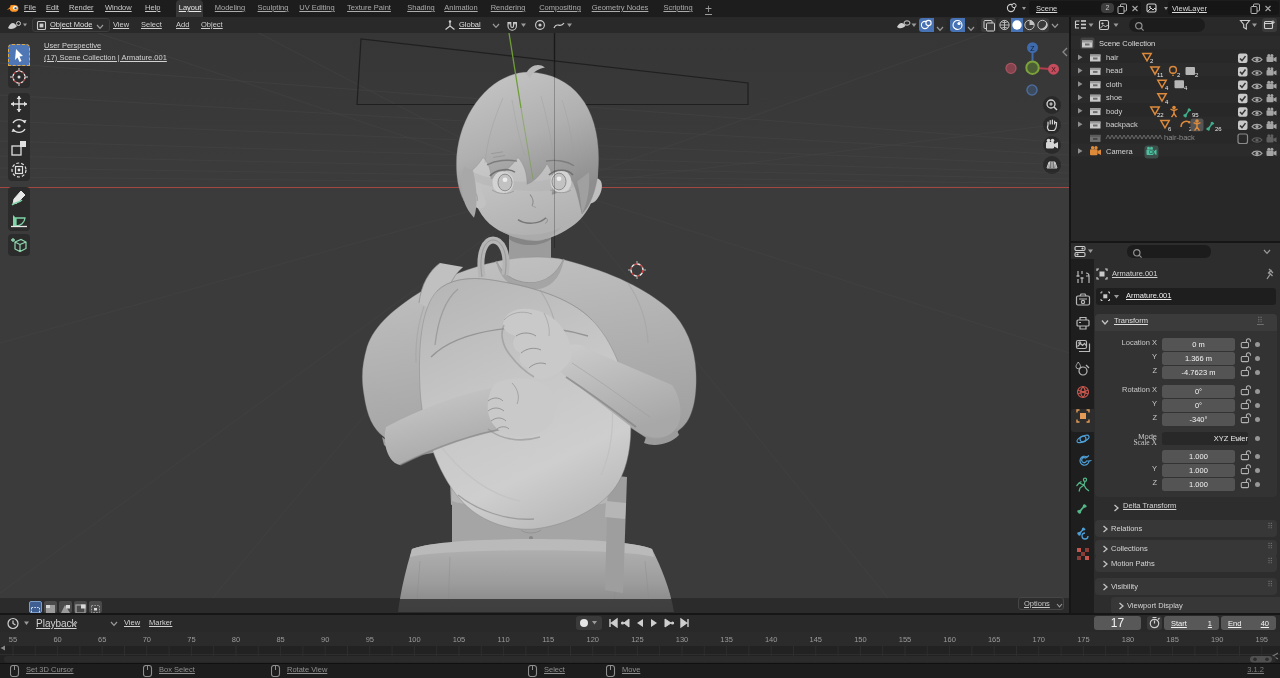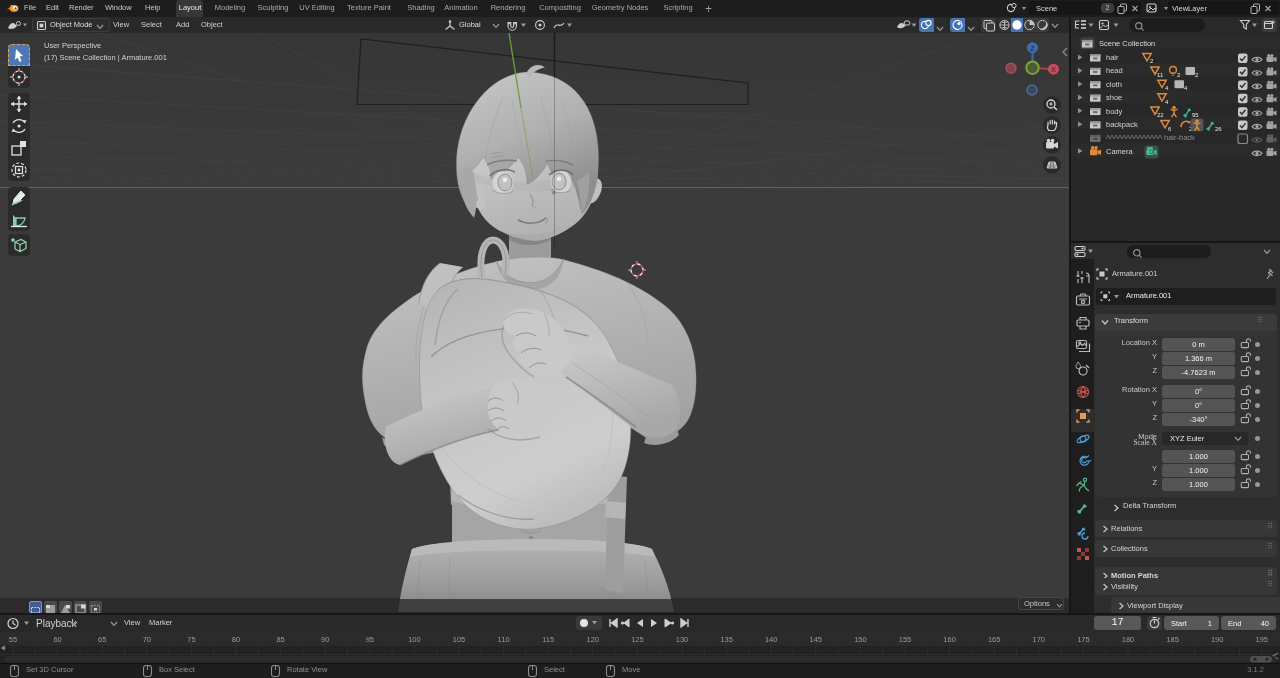--- a/index.html
+++ b/index.html
@@ -1,20 +1,20 @@
 <!DOCTYPE html>
 <html><head>
 <meta charset="utf-8">
 <style>
   * { margin:0; padding:0; box-sizing:border-box; }
   html,body { width:1280px; height:678px; background:#111; overflow:hidden;
     font-family:"Liberation Sans", sans-serif; }
   .abs { position:absolute; }
   #stage { position:relative; width:1280px; height:678px; background:#1d1d1d; }
-  .t { position:absolute; white-space:nowrap; }
+  .t { position:absolute; white-space:nowrap;text-decoration:underline; }
   .plabel { position:absolute; left:0; width:86px; text-align:right; font-size:7.5px; color:#c8c8c8; }
   .pfield { position:absolute; left:91px; width:73px; height:13px; background:#545454; border-radius:2.5px;
             font-size:7.5px; color:#f4f4f4; text-align:center; line-height:13px; }
   .dot { position:absolute; left:184px; width:5px; height:5px; border-radius:50%; background:#979797; }
   .pnl { background:#373737; border-radius:4px; }
   .pnl span { position:absolute; left:16px; top:4px; font-size:7.5px; color:#d5d5d5; }
   .pnl i { position:absolute; right:4px; top:2px; font-style:normal; font-size:8px; color:#6f6f6f; }
   .psvg { position:absolute; left:7px; top:4.5px; }
 </style>
 </head>
@@ -976,21 +976,21 @@
           <use href="#lockico" transform="scale(0.85)"></use>
         </svg>
         <div class="dot" style="top:160px;"></div>
       <span class="plabel" style="top:170px;">Z</span>
         <div class="pfield" style="top:170px;">-340°</div>
       <svg class="abs" style="left:169px;top:169px;" width="14" height="14">
           <use href="#lockico" transform="scale(0.85)"></use>
         </svg>
         <div class="dot" style="top:174px;"></div>
       <span class="plabel" style="top:189px;">Mode</span>
-      <div class="pfield" style="top:189px;width:86px;background:#282828;color:#e8e8e8;text-align:left;">
+      <div class="pfield" style="top:189px;width:86px;background:#282828;color:#e8e8e8;text-align:right;">
         <span style="margin-left:8px;">XYZ Euler</span>
         <svg class="abs" style="left:72px;top:4px;" width="8" height="6" viewBox="0 0 8 6">
             <path d="M1,1 l3,3.4 L7,1" stroke="#9a9a9a" stroke-width="1.2" fill="none"></path>
           </svg>
       </div>
         <div class="dot" style="top:193px;"></div>
       <span class="plabel" style="top:195px;font-family:Liberation Serif, serif;">Scale X</span>
         <div class="pfield" style="top:207px;">1.000</div>
       <svg class="abs" style="left:169px;top:206px;" width="14" height="14">
           <use href="#lockico" transform="scale(0.85)"></use>
@@ -1022,21 +1022,21 @@
         <span>Relations</span>
         <i>⠿</i>
       </div>
     <div class="abs pnl" style="left:24px;top:297px;width:182px;height:17px;">
         <svg class="psvg" width="7" height="8" viewBox="0 0 7 8">
           <path d="M1.5,1 l3.5,3 L1.5,7" stroke="#c3c3c3" stroke-width="1.3" fill="none"></path>
         </svg>
         <span>Collections</span>
         <i>⠿</i>
       </div>
-    <div class="abs pnl" style="left:24px;top:324px;width:182px;height:17px;font-weight:bold;">
+    <div class="abs pnl" style="left:24px;top:312px;width:182px;height:17px;">
         <svg class="psvg" width="7" height="8" viewBox="0 0 7 8">
           <path d="M1.5,1 l3.5,3 L1.5,7" stroke="#c3c3c3" stroke-width="1.3" fill="none"></path>
         </svg>
         <span>Motion Paths</span>
         <i>⠿</i>
       </div>
     <div class="abs pnl" style="left:24px;top:335px;width:182px;height:17px;padding-left:16px;">
         <svg class="psvg" width="7" height="8" viewBox="0 0 7 8">
           <path d="M1.5,1 l3.5,3 L1.5,7" stroke="#c3c3c3" stroke-width="1.3" fill="none"></path>
         </svg>
@@ -1082,21 +1082,21 @@
         <path d="M21,3 L16,7 L21,11 Z M16.5,7 m-1,0 l-1.5,0" stroke="#cfcfcf" stroke-width="1"></path>
         <circle cx="14.5" cy="7" r="1.6"></circle>
         <path d="M35,3 L29,7 L35,11 Z"></path>
         <path d="M43,3 L49,7 L43,11 Z"></path>
         <path d="M57,3 L63,7 L57,11 Z M63.5,7 m1,0 l1.5,0" stroke="#cfcfcf" stroke-width="1"></path>
         <circle cx="64.5" cy="7" r="1.6"></circle>
         <path d="M73,3 L78.5,7 L73,11 Z M80,3 L80,11" stroke="#cfcfcf" stroke-width="1.4"></path>
       </g>
     </svg>
 
-    <div class="abs" style="left:1094px;top:1px;width:47px;height:14px;background:#585858;border-radius:3px;text-align:center;font-size:10px;color:#f4f4f4;line-height:14px;font-family:Liberation Mono, monospace;">17</div>
+    <div class="abs" style="left:1094px;top:1px;width:47px;height:14px;background:#585858;border-radius:3px;text-align:center;font-size:12px;color:#f4f4f4;line-height:14px;">17</div>
     <div class="abs" style="left:1147px;top:1px;width:15px;height:14px;background:#3a3a3a;border-radius:3px;">
       <svg width="15" height="14" viewBox="0 0 15 14">
         <circle cx="7.5" cy="7.5" r="4.2" fill="none" stroke="#cdcdcd" stroke-width="1.2"></circle>
         <path d="M7.5,7.5 L7.5,4.5 M5.5,1.5 L9.5,1.5 M11,3.5 L12.5,2" stroke="#cdcdcd" stroke-width="1.2"></path>
       </svg>
     </div>
     <div class="abs" style="left:1164px;top:1px;width:55px;height:14px;background:#585858;border-radius:3px;">
       <span class="t" style="left:7px;top:3px;font-size:7.5px;color:#f4f4f4;">Start</span>
       <span class="t" style="right:7px;top:3px;font-size:7.5px;color:#f4f4f4;">1</span>
       </div>

